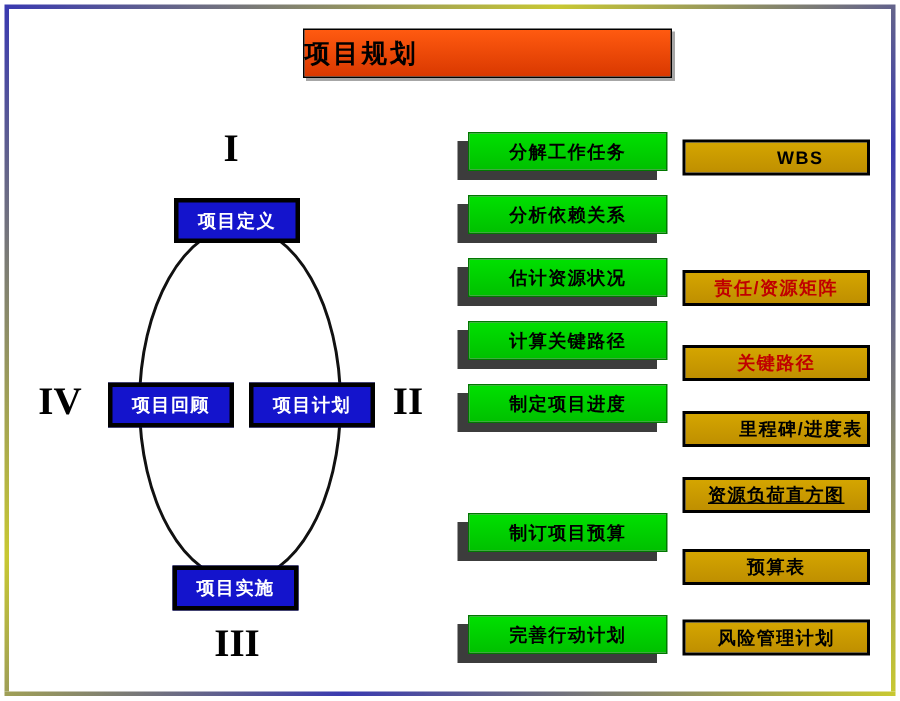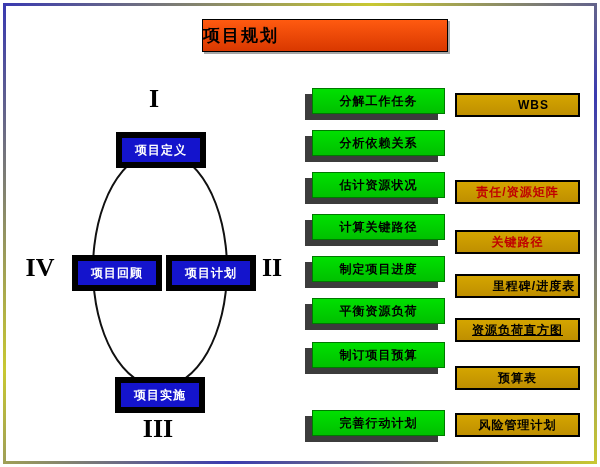--- a/index.html
+++ b/index.html
@@ -50,21 +50,21 @@
     font-family: "Liberation Serif", "DejaVu Serif", serif;
     font-size: 26px;
     font-weight: bold;
     color: #000000;
     z-index: 2;
   }
   .node {
     position: absolute;
     width: 78px; height: 24px;
     background: #1414cc;
-    border: 6px solid #000000;
+    border: 3px solid #000000;
     color: #ffffff;
     font-size: 12px; font-weight: bold;
     display: flex; align-items: center; justify-content: center;
     letter-spacing: 1px;
     z-index: 3;
   }
   .step {
     position: absolute;
     left: 312px;
     width: 131px; height: 24px;
@@ -111,21 +111,20 @@
   <div class="node" style="left:116px;top:132px">项目定义</div>
   <div class="node" style="left:166px;top:255px">项目计划</div>
   <div class="node" style="left:115px;top:377px">项目实施</div>
   <div class="node" style="left:72px;top:255px">项目回顾</div>
 
   <div class="step" style="top:88px">分解工作任务</div>
   <div class="step" style="top:130px">分析依赖关系</div>
   <div class="step" style="top:172px">估计资源状况</div>
   <div class="step" style="top:214px">计算关键路径</div>
   <div class="step" style="top:256px">制定项目进度</div>
-  <div class="step" style="top:298px">平衡资源负荷</div>
   <div class="step" style="top:342px">制订项目预算</div>
   <div class="step" style="top:410px">完善行动计划</div>
 
   <div class="output" style="top: 93px; color: rgb(0, 0, 0); padding-left: 32px;">WBS</div>
   <div class="output" style="top: 180px; color: rgb(192, 0, 0);">责任/资源矩阵</div>
   <div class="output" style="top: 230px; color: rgb(192, 0, 0);">关键路径</div>
   <div class="output" style="top: 274px; color: rgb(0, 0, 0); padding-left: 33px;">里程碑/进度表</div>
   <div class="output" style="top: 318px; color: rgb(0, 0, 0); text-decoration: underline;">资源负荷直方图</div>
   <div class="output" style="top: 366px; color: rgb(0, 0, 0); text-align: right;">预算表</div>
   <div class="output" style="top: 413px; color: rgb(0, 0, 0);">风险管理计划</div>

